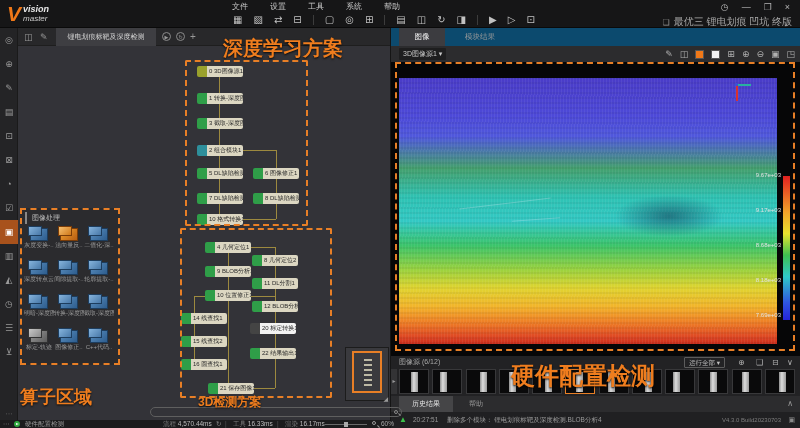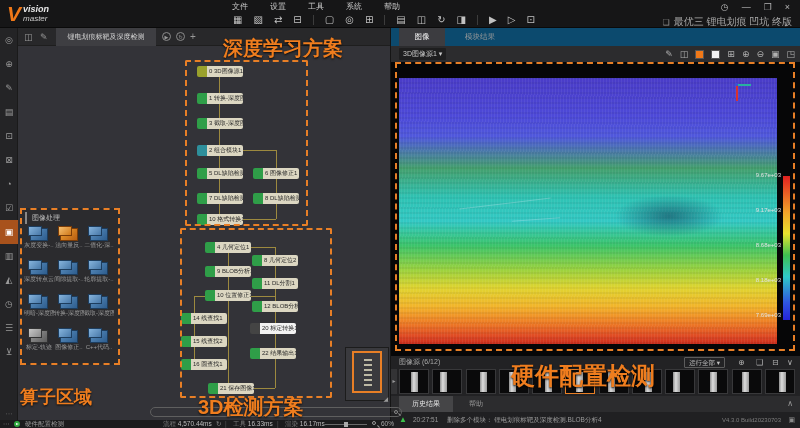--- a/index.html
+++ b/index.html
@@ -218,21 +218,21 @@
       <span class="ft-circle" style="left:158px">↻</span>
       <span class="ft-plus">+</span>
     </div>
 
     <div class="flowcanvas" id="flowcanvas">
 
       <div class="dashbox" style="left:167px; top:14px; width:123px; height:166px;"></div>
       <div class="dashbox" style="left:162px; top:182px; width:152px; height:170px;"></div>
 
       <div class="anno" style="left:205px; top:-11px; font-size:20px;">深度学习方案</div>
-      <div class="anno" style="left:180px; top:348px; font-size:20px;">3D检测方案</div>
+      <div class="anno" style="left:180px; top:348px; font-size:12px;">3D检测方案</div>
       <div class="anno" style="left:2px; top:320px; font-size:18px; line-height:21px;">
         <br>
         <span>算子区域</span>
       </div>
 
       <div id="flowgraph">
           <div class="fline" style="left: 201px; top: 31px; width: 1px; height: 137px;"></div>
           <div class="fline" style="left: 225px; top: 104px; width: 33px; height: 1px;"></div>
           <div class="fline" style="left: 258px; top: 104px; width: 1px; height: 18px;"></div>
           <div class="fline" style="left: 258px; top: 133px; width: 1px; height: 14px;"></div>

